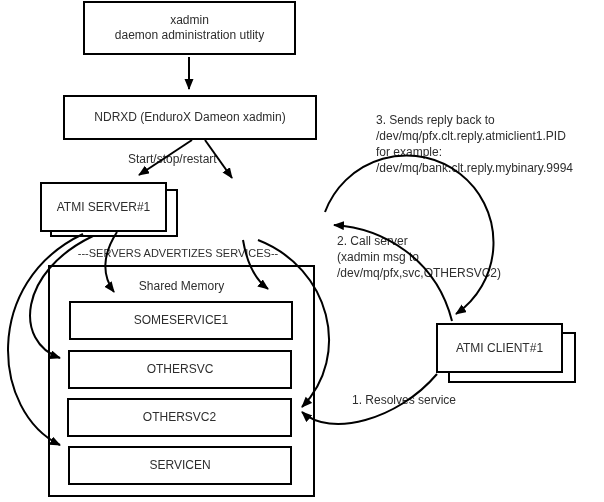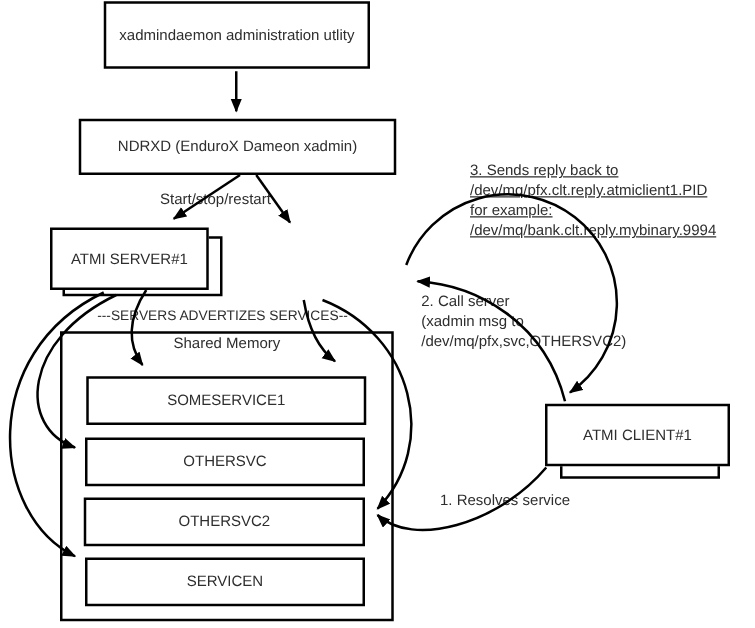--- a/index.html
+++ b/index.html
@@ -16,62 +16,62 @@
   .annot{position:absolute;font-size:12px;line-height:16px;white-space:nowrap;z-index:3;}
   .small{font-size:11px;}
   #overlay{position:absolute;left:0;top:0;z-index:10;pointer-events:none;}
   #overlay path, #overlay line{stroke:#000;stroke-width:2;fill:none;}
 </style>
 </head>
 <body>
 
 <div id="stage">
 
-  <div class="box" style="left:83px;top:1px;width:213px;height:54px;flex-direction:row;">
+  <div class="box" style="left:83px;top:1px;width:213px;height:54px;flex-direction:column;">
     <span>xadmin</span>
     <span>daemon administration utlity</span>
   </div>
 
   <div class="box" style="left:63px;top:95px;width:254px;height:45px;">
     <span>NDRXD (EnduroX Dameon xadmin)</span>
   </div>
 
   <div class="annot" style="left:128px;top:151px;">Start/stop/restart</div>
 
   <div class="shadowbox" style="left:50px;top:189px;width:128px;height:48px;"></div>
   <div class="box" style="left:40px;top:182px;width:127px;height:50px;">
     <span>ATMI SERVER#1</span>
   </div>
 
 
   <div class="annot small" style="left:73px;top:245px;width:210px;text-align:center;">---SERVERS ADVERTIZES SERVICES--</div>
 
   <div class="box" style="left:48px;top:265px;width:267px;height:232px;align-items:flex-start;justify-content:center;">
-    <span style="margin-top:0;">Shared Memory</span>
+    <span style="margin-top:12px;">Shared Memory</span>
   </div>
 
   <div class="box" style="left:69px;top:301px;width:224px;height:39px;">
     <span>SOMESERVICE1</span>
   </div>
   <div class="box" style="left:68px;top:350px;width:224px;height:39px;">
     <span>OTHERSVC</span>
   </div>
   <div class="box" style="left:67px;top:398px;width:225px;height:39px;">
     <span>OTHERSVC2</span>
   </div>
   <div class="box" style="left:68px;top:446px;width:224px;height:39px;">
     <span>SERVICEN</span>
   </div>
 
   <div class="shadowbox" style="left:448px;top:332px;width:128px;height:51px;"></div>
-  <div class="box" style="left:436px;top:323px;width:148px;height:50px;">
+  <div class="box" style="left:436px;top:323px;width:127px;height:50px;">
     <span>ATMI CLIENT#1</span>
   </div>
 
-  <div class="annot" style="left:376px;top:128px;text-decoration:underline;">
+  <div class="annot" style="left:376px;top:112px;">
     <div>3. Sends reply back to</div>
     <div>/dev/mq/pfx.clt.reply.atmiclient1.PID</div>
     <div>for example:</div>
     <div>/dev/mq/bank.clt.reply.mybinary.9994</div>
   </div>
 
   <div class="annot" style="left:337px;top:233px;">
     <div>2. Call server</div>
     <div>(xadmin msg to</div>
     <div>/dev/mq/pfx,svc,OTHERSVC2)</div>

